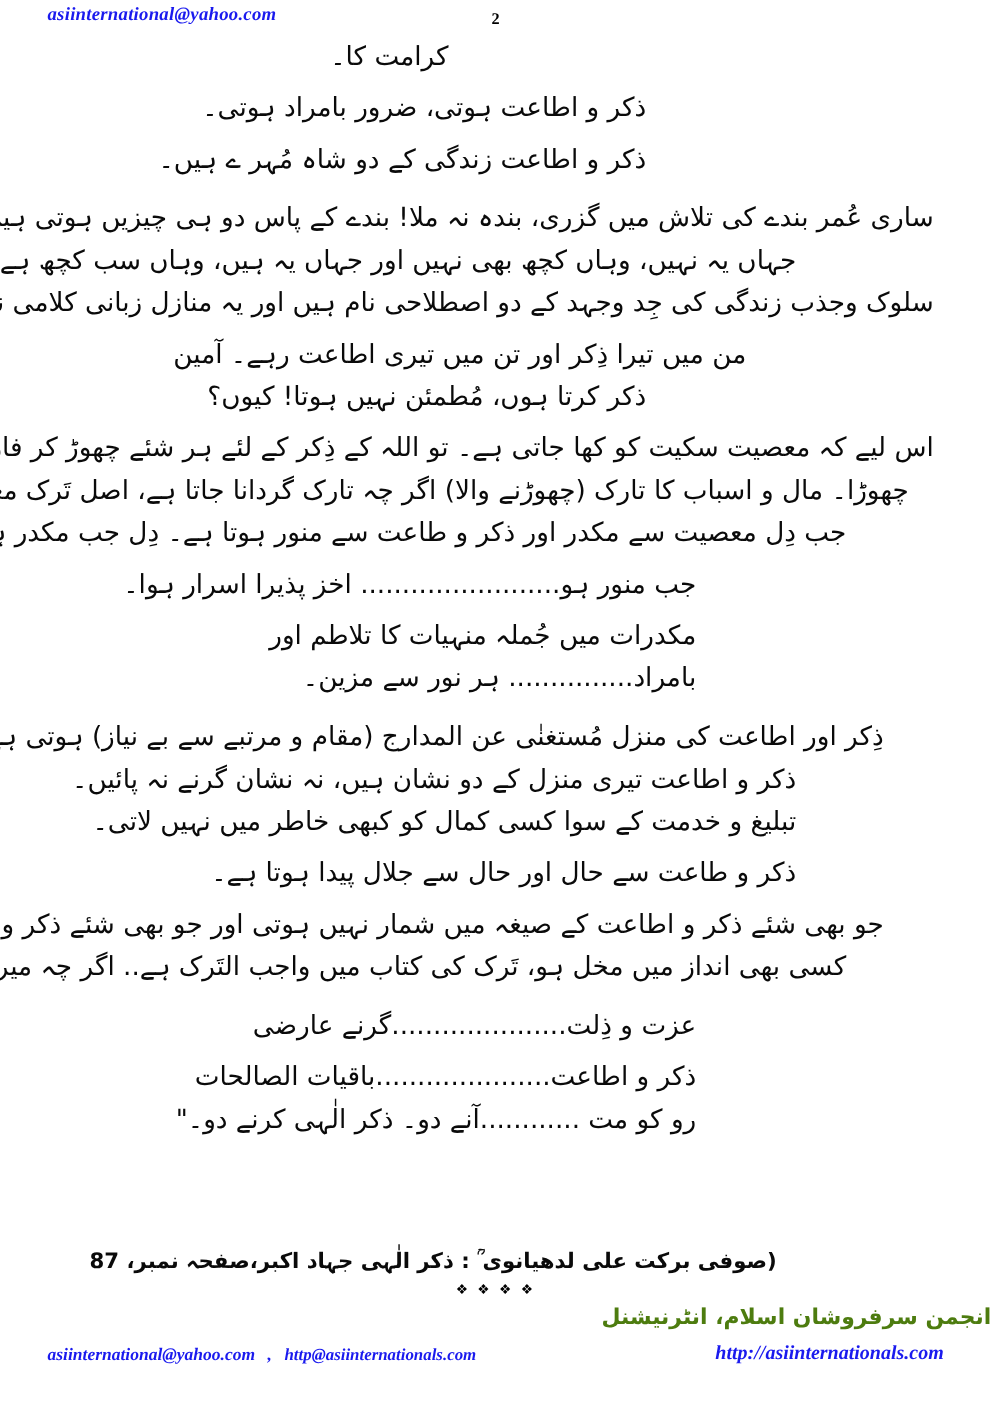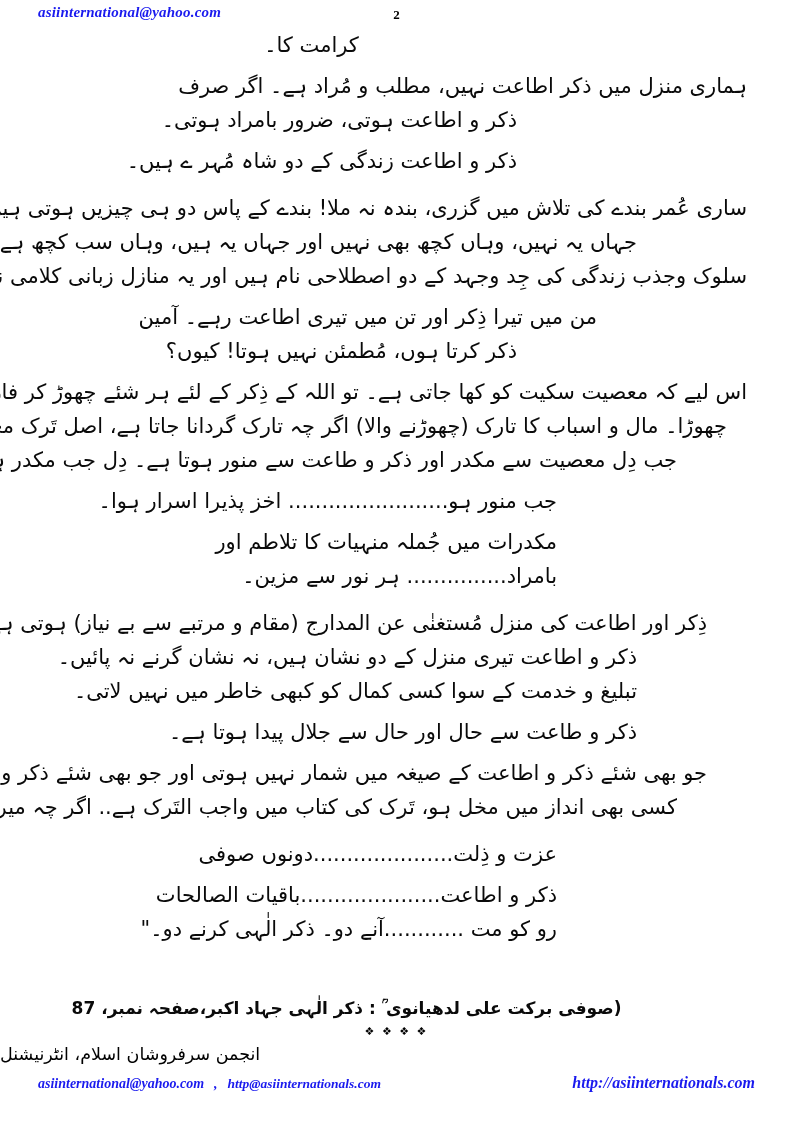--- a/index.html
+++ b/index.html
@@ -103,26 +103,26 @@
     font-family: "DejaVu Sans", sans-serif;
     font-size: 11px;
     letter-spacing: 2px;
     color: #000000;
   }
   .org-name {
     position: absolute;
     left: 0;
     top: 1044px;
     width: 793px;
-    text-align: left;
+    text-align: right;
     direction: rtl;
     font-family: "DejaVu Sans", sans-serif;
     font-size: 17.5px;
-    font-weight: normal;
-    color: #000000;
+    font-weight: bold;
+    color: #4d7c0f;
     white-space: nowrap;
   }
 
   
   .ftr {
     position: absolute;
     left: 0;
     top: 1076px;
     width: 793px;
     height: 26px;
@@ -171,21 +171,20 @@
 
 <div class="page">
 
   <div class="hdr-email">asiinternational@yahoo.com</div>
 
   <div class="hdr-pageno">2</div>
 
   <div class="body-block" id="body-block">
       <div class="uline c pad-r170">کرامت کا۔</div>
       <div class="gap-sm"></div>
-      <div class="uline r pad-r20">ہماری منزل میں ذکر اطاعت نہیں، مطلب و مُراد ہے۔  اگر صرف</div>
       <div class="uline r pad-r250">ذکر و اطاعت ہوتی، ضرور بامراد ہوتی۔</div>
       <div class="gap-sm"></div>
       <div class="uline r pad-r250">ذکر و اطاعت زندگی کے دو شاہ مُہر ے ہیں۔</div>
       <div class="gap-md"></div>
       <div class="uline r pad-r20">ساری عُمر بندے کی تلاش میں گزری، بندہ نہ ملا! بندے کے پاس دو ہی چیزیں ہوتی ہیں: طاعت   اور   ذکر</div>
       <div class="uline r pad-r130">جہاں یہ نہیں،  وہاں کچھ بھی نہیں اور جہاں یہ ہیں، وہاں سب کچھ ہے۔</div>
       <div class="uline r pad-r20">سلوک وجذب زندگی کی جِد وجہد کے دو اصطلاحی نام ہیں اور یہ منازل زبانی کلامی نہیں، ذکر و اطاعت کی ہوتی ہیں۔</div>
       <div class="gap-sm"></div>
       <div class="uline r pad-r170">من میں تیرا ذِکر اور تن میں تیری اطاعت رہے۔ آمین</div>
       <div class="uline r pad-r250">ذکر کرتا ہوں،   مُطمئن نہیں ہوتا!   کیوں؟</div>
@@ -201,21 +200,21 @@
       <div class="gap-md"></div>
       <div class="uline r pad-r60">ذِکر اور اطاعت کی منزل مُستغنٰی عن المدارج (مقام و مرتبے سے بے نیاز) ہوتی ہے،</div>
       <div class="uline r pad-r130">ذکر و اطاعت تیری منزل کے دو نشان ہیں،  نہ نشان گرنے نہ پائیں۔</div>
       <div class="uline r pad-r130">تبلیغ و خدمت کے سوا کسی کمال کو کبھی خاطر میں نہیں لاتی۔</div>
       <div class="gap-sm"></div>
       <div class="uline r pad-r130">ذکر و طاعت سے حال اور حال سے جلال پیدا ہوتا ہے۔</div>
       <div class="gap-sm"></div>
       <div class="uline r pad-r60">جو بھی شئے ذکر و  اطاعت کے صیغہ میں شمار نہیں ہوتی اور جو بھی شئے ذکر و اطاعت کی راہ میں مخل ہو،</div>
       <div class="uline r pad-r90">کسی بھی انداز میں مخل ہو،  تَرک کی کتاب میں واجب التَرک ہے.. اگر چہ میر و سلطان کی محفل ہو۔</div>
       <div class="gap-md"></div>
-      <div class="uline r pad-r210">عزت و ذِلت.....................دونوں صوفی</div>
+      <div class="uline r pad-r210">عزت و ذِلت.....................گرنے عارضی</div>
       <div class="gap-sm"></div>
       <div class="uline r pad-r210">ذکر و اطاعت.....................باقیات الصالحات</div>
       <div class="uline r pad-r210">رو کو مت ............آنے دو۔  ذکر الٰہی کرنے دو۔"</div>
     </div>
 
   <div class="attrib">(صوفی برکت علی لدھیانوی ؒ : ذکر الٰہی جہاد اکبر،صفحہ نمبر،  87</div>
 
   <div class="ornaments">❖ ❖ ❖ ❖</div>
 
   <div class="org-name">انجمن سرفروشان اسلام، انٹرنیشنل</div>

